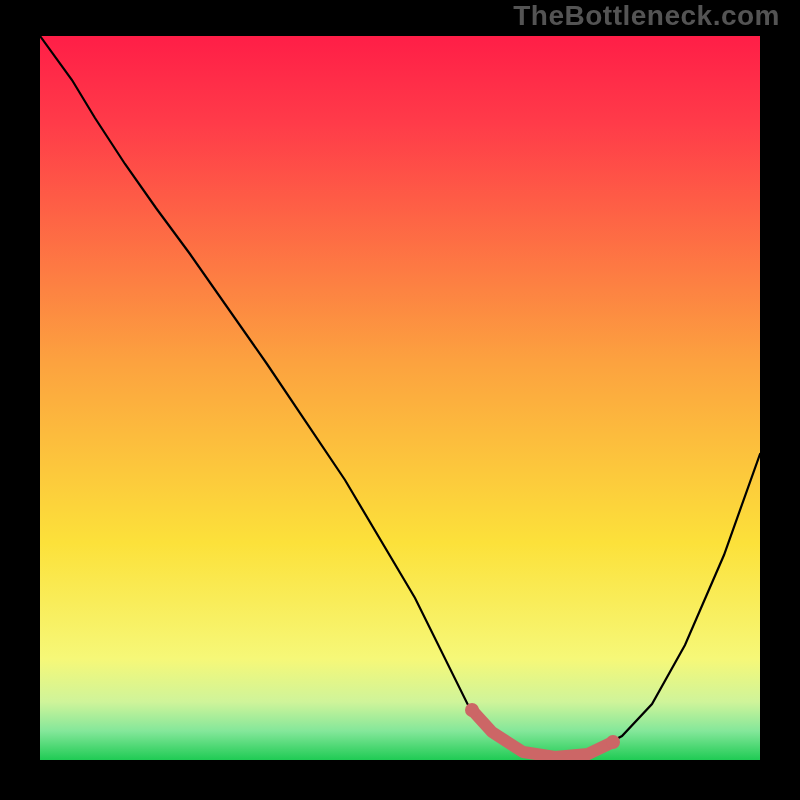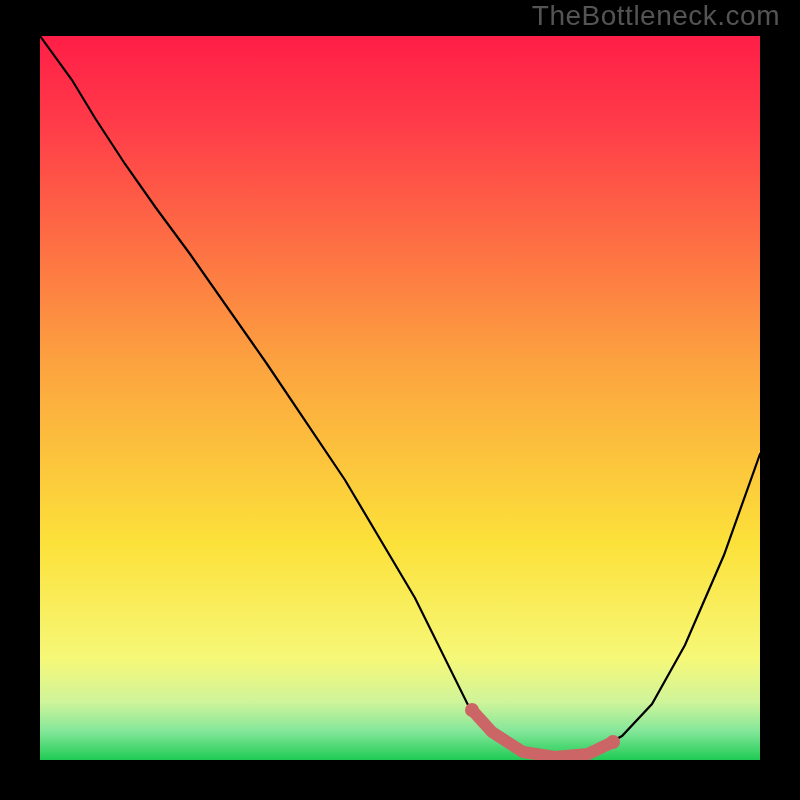--- a/index.html
+++ b/index.html
@@ -15,21 +15,21 @@
     width: 800px;
     height: 800px;
     background: #000;
   }
   .watermark {
     position: absolute;
     top: 0;
     right: 20px;
     font-family: Arial, Helvetica, sans-serif;
     font-size: 28px;
-    font-weight: 400;
+    font-weight: 700;
     color: #545454;
     letter-spacing: 0.5px;
     user-select: none;
   }
   .plot {
     position: absolute;
     left: 40px;
     top: 36px;
     width: 720px;
     height: 724px;

